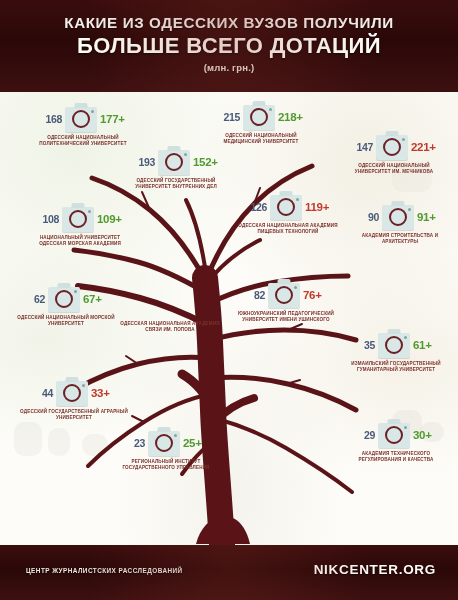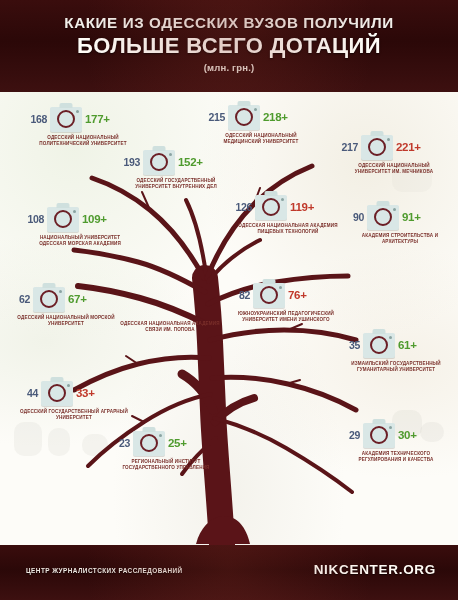--- a/index.html
+++ b/index.html
@@ -60,21 +60,21 @@
       radial-gradient(ellipse at 50% 88%, rgba(230,228,218,.4), rgba(255,255,255,0) 36%),
       #fdfcf8;
   }
   .ghost{position:absolute;border-radius:10px;background:rgba(170,170,160,.10);}
 
   
   #tree{position:absolute;left:0;top:92px;width:458px;height:453px;}
 
   
   .node{position:absolute;width:116px;}
-  .node .row{display:flex;align-items:center;gap:3px;height:30px;}
+  .node .row{display:flex;align-items:center;justify-content:center;gap:3px;height:30px;}
   .num-before{
     font-size:10.5px;font-weight:bold;color:#4a5a7a;
     min-width:22px;text-align:right;letter-spacing:-.3px;
   }
   .num-after{
     font-size:11.5px;font-weight:bold;min-width:26px;text-align:left;letter-spacing:-.3px;
   }
   .up{color:#4f9b2e;}
   .down{color:#c0392b;}
 
@@ -177,21 +177,21 @@
             <span class="hump"></span>
             <span class="lens"></span>
             <span class="dot"></span>
           </span>
           <span class="num-after up">218+</span>
         </div>
         <div class="caption">ОДЕССКИЙ НАЦИОНАЛЬНЫЙ МЕДИЦИНСКИЙ УНИВЕРСИТЕТ</div>
       </div>
       <div class="node" style="left: 336px; top: 40px;">
         <div class="row">
-          <span class="num-before">217</span>
+          <span class="num-before">147</span>
           <span class="icon-box">
             <span class="hump"></span>
             <span class="lens"></span>
             <span class="dot"></span>
           </span>
           <span class="num-after down">221+</span>
         </div>
         <div class="caption">ОДЕССКИЙ НАЦИОНАЛЬНЫЙ УНИВЕРСИТЕТ ИМ. МЕЧНИКОВА</div>
       </div>
       <div class="node" style="left: 118px; top: 55px;">

